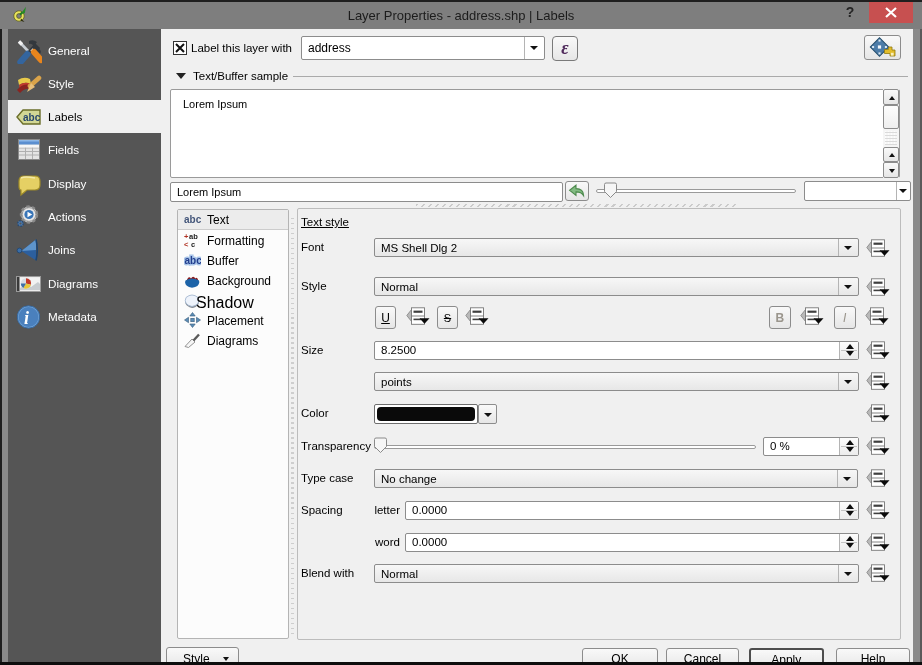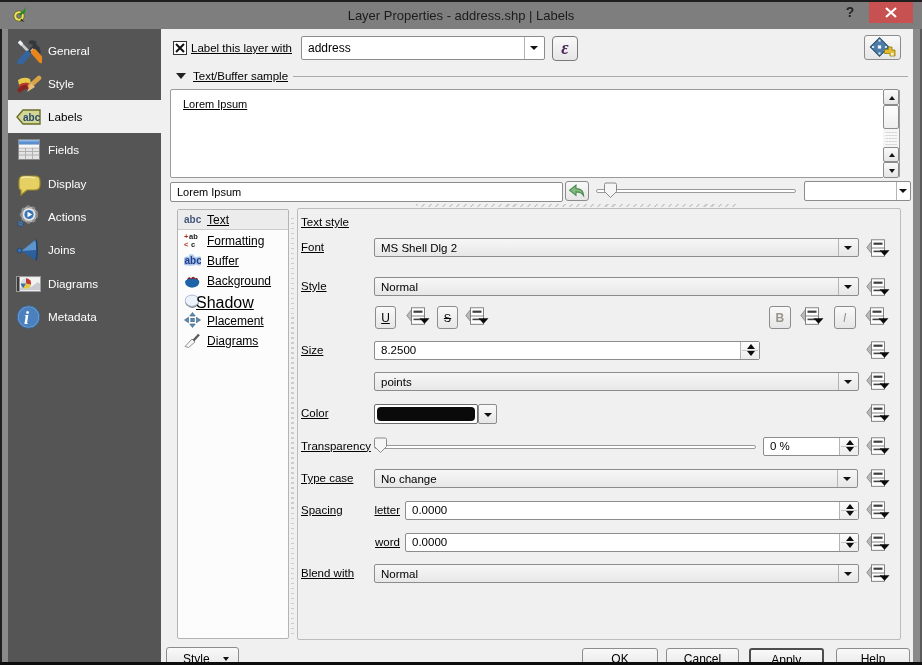--- a/index.html
+++ b/index.html
@@ -17,21 +17,21 @@
   #closebtn{left:869px;top:2px;width:44px;height:21px;background:#c75050;}
   
   #sidebar{left:8px;top:29px;width:153px;height:633px;background:#555555;}
   .sbitem{position:absolute;left:0;width:153px;height:33px;}
   .sbitem.sel{background:#f0f0f0;}
   .sbitem .txt{position:absolute;left:40px;top:10px;font-size:11.7px;color:#ffffff;text-align:right;}
   .sbitem.sel .txt{color:#000000;}
   .sbitem svg{position:absolute;left:7px;top:4px;}
   
   #main{left:161px;top:29px;width:752px;height:633px;background:#f0f0f0;}
-  .lbl{position:absolute;font-size:11.5px;color:#000000;white-space:nowrap;text-decoration:underline;}
+  .lbl{position:absolute;font-size:11.5px;color:#000000;white-space:nowrap;}
   .s11{font-size:11px;}
   
   .combo{position:absolute;background:linear-gradient(#f7f7f7,#e7e7e7);border:1px solid #8c8c8c;border-radius:2px;box-sizing:border-box;}
   .combo.white{background:#ffffff;}
   .combo .ctext{position:absolute;left:6px;top:50%;transform:translateY(-50%);font-size:11.5px;color:#000;white-space:nowrap;}
   .combo .carea{position:absolute;right:0;top:0;bottom:0;width:19px;border-left:1px solid #b4b4b4;}
   .combo .carr{position:absolute;right:6px;top:50%;margin-top:-2px;width:0;height:0;border-left:4px solid transparent;border-right:4px solid transparent;border-top:4.5px solid #111;}
   .spin{position:absolute;background:#fff;border:1px solid #8c8c8c;border-radius:2px;box-sizing:border-box;}
   .spin .stext{position:absolute;left:6px;top:50%;transform:translateY(-50%);font-size:11.5px;color:#000;}
   .spin .sb{position:absolute;right:0;top:0;bottom:0;width:18px;border-left:1px solid #b4b4b4;background:linear-gradient(#fcfcfc,#ececec);}.spin .sb:after{content:"";position:absolute;left:1px;right:1px;top:50%;height:1px;background:#c4c4c4;}
@@ -325,21 +325,21 @@
   <div class="btn" style="left:769px;top:306px;width:21.5px;height:23px"><span style="font-size:12px;line-height:22px;color:#9a958c;font-weight:bold">B</span></div>
   <svg class="dd" style="left:800px;top:307px" width="25" height="19">
       <use href="#ddi"></use>
     </svg>
   <div class="btn" style="left:834px;top:306px;width:21.5px;height:23px"><span style="font-size:12px;line-height:22px;color:#9a958c;font-style:italic">I</span></div>
   <svg class="dd" style="left:865px;top:307px" width="25" height="19">
       <use href="#ddi"></use>
     </svg>
 
   <div class="lbl" style="left:301px;top:343.5px">Size</div>
-  <div class="spin" style="left:374px;top:340.5px;width:386px;height:19px">
+  <div class="spin" style="left:374px;top:340.5px;width:485px;height:19px">
       <span class="stext">8.2500</span>
       <span class="sb"></span>
       <span class="up"></span>
       <span class="dn"></span>
     </div>
   <svg class="dd" style="left:866px;top:341px" width="25" height="19">
       <use href="#ddi"></use>
     </svg>
 
   <div class="combo" style="left:374px;top:372px;width:485px;height:19px">

